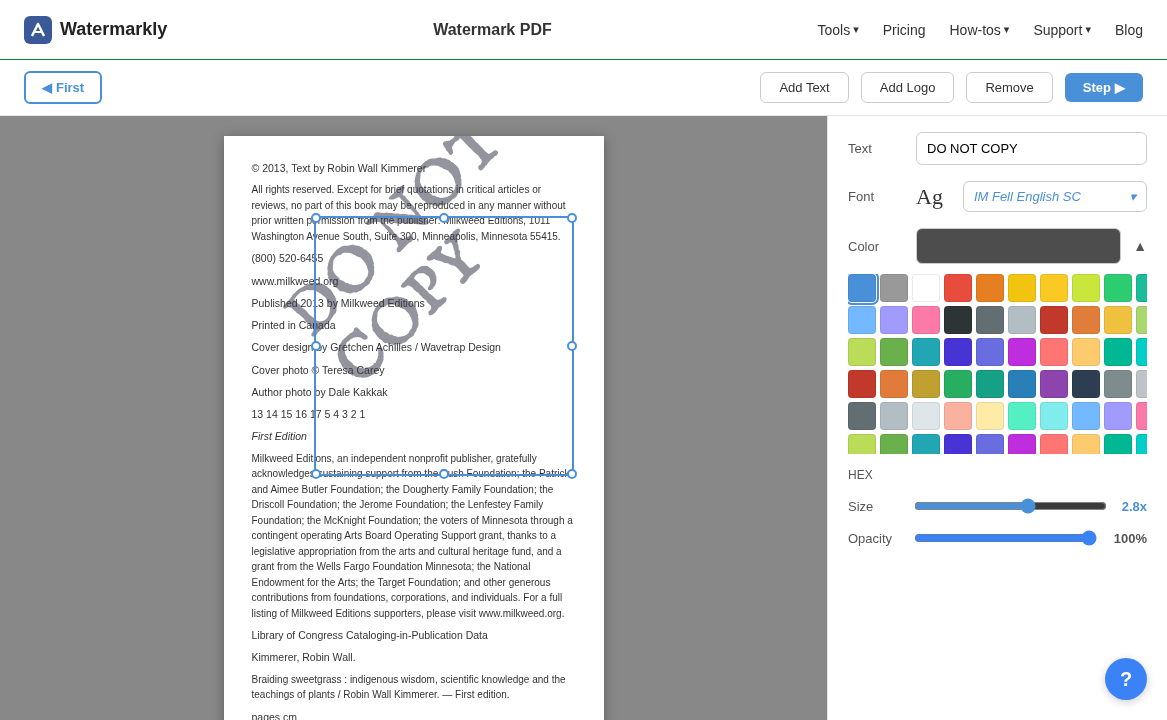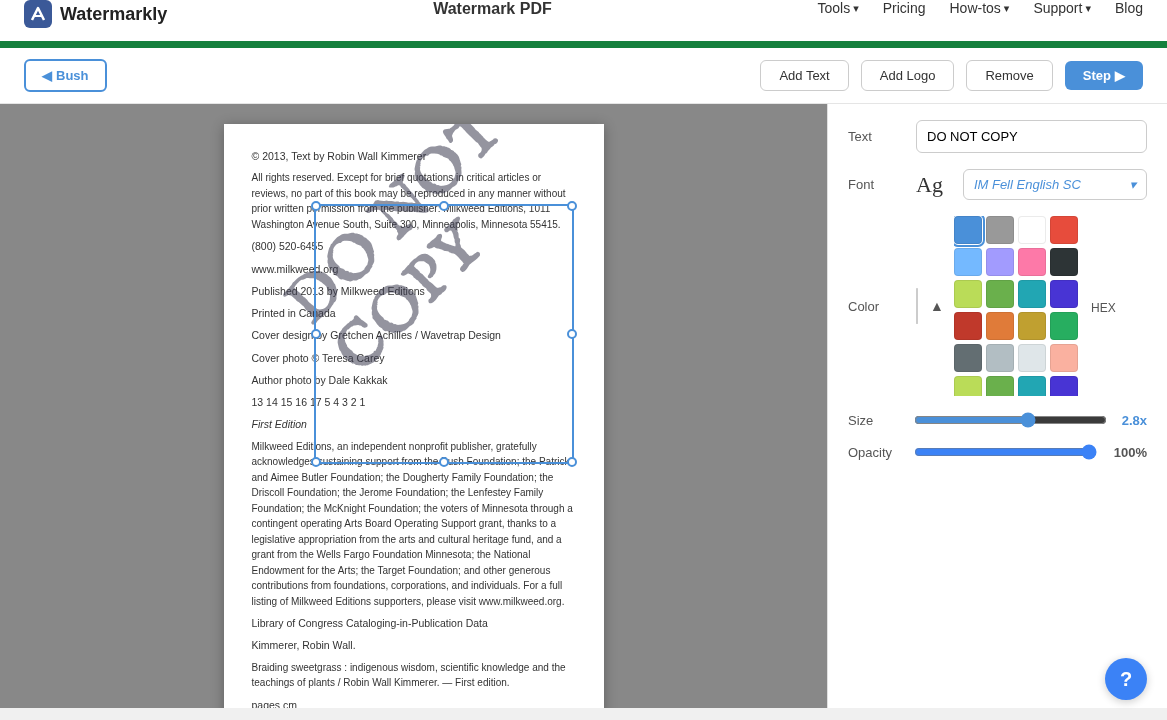--- a/index.html
+++ b/index.html
@@ -1,21 +1,21 @@
 <!DOCTYPE html>
 <html><head>
   <meta charset="utf-8">
   <style>
     * { box-sizing: border-box; margin: 0; padding: 0; }
     body { font-family: -apple-system, BlinkMacSystemFont, 'Segoe UI', sans-serif; font-size: 14px; background: #f0f0f0; overflow: hidden; width: 1167px; height: 720px; }
 
     
     .navbar {
-      display: flex; align-items: flex-start; height: 48px;
-      background: #fff; border-bottom: 7px solid #15803d;
+      display: flex; align-items: center; height: 60px;
+      background: #fff; border-bottom: 1px solid #15803d;
       padding: 0 24px; gap: 32px;
     }
     .navbar-brand { display: flex; align-items: center; gap: 8px; font-weight: 700; font-size: 18px; color: #222; }
     .brand-icon { width: 28px; height: 28px; }
     .nav-center { flex: 1; display: flex; justify-content: center; align-items: center; gap: 8px; font-weight: 600; font-size: 16px; color: #333; }
     .nav-links { display: flex; align-items: center; gap: 24px; font-size: 14px; color: #333; }
     .nav-links span { cursor: pointer; display: flex; align-items: center; gap: 3px; }
     .chevron { font-size: 11px; }
 
     
@@ -120,21 +120,21 @@
 
     
     .font-preview { font-size: 22px; font-family: Georgia, serif; color: #333; margin-right: 8px; }
     .font-select {
       flex: 1; display: flex; align-items: center; justify-content: space-between;
       border: 1.5px solid #ccc; border-radius: 6px; padding: 7px 10px;
       cursor: pointer; font-size: 13px; color: #4a90d9; font-style: italic;
     }
 
     
-    .color-section { display: flex; flex-direction: row; gap: 10px; }
+    .color-section { display: flex; flex-direction: column; gap: 10px; }
     .color-header { display: flex; align-items: center; gap: 12px; }
     .color-swatch-main {
       flex: 1; height: 36px; border-radius: 6px; border: 1px solid #ccc;
       background: #4d4d4d; cursor: pointer;
     }
     .color-chevron { font-size: 14px; color: #555; cursor: pointer; }
 
     .color-grid { display: flex; flex-direction: column; gap: 4px; }
     .color-row { display: flex; gap: 4px; }
     .color-cell {
@@ -218,21 +218,21 @@
     </span>
     <span>
       <span>Blog</span>
     </span>
   </div>
 </nav>
 
 <div class="toolbar">
   <button class="btn-back">
     <span>◀</span>
-    <span>Bush</span>
+    <span>First</span>
   </button>
   <div class="toolbar-spacer"></div>
   <button class="btn-outline">Add Text</button>
   <button class="btn-outline">Add Logo</button>
   <button class="btn-outline">Remove</button>
   <button class="btn-next">
     <span>Step</span>
     <span>▶</span>
   </button>
 </div>

